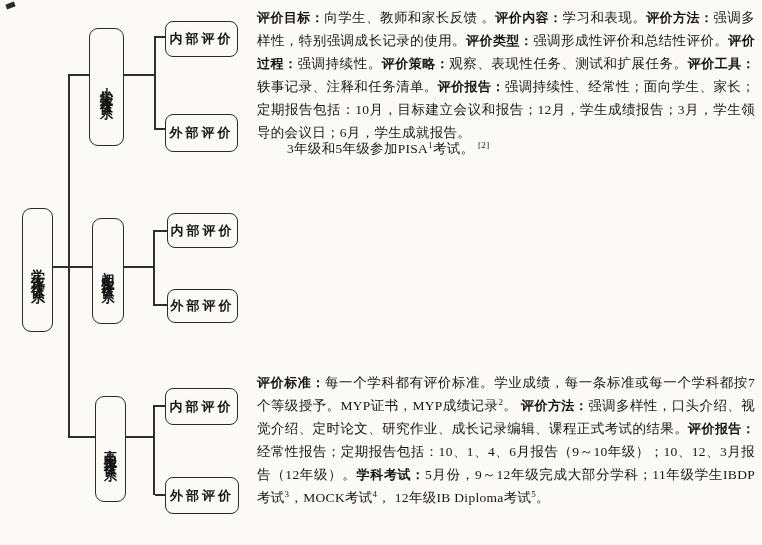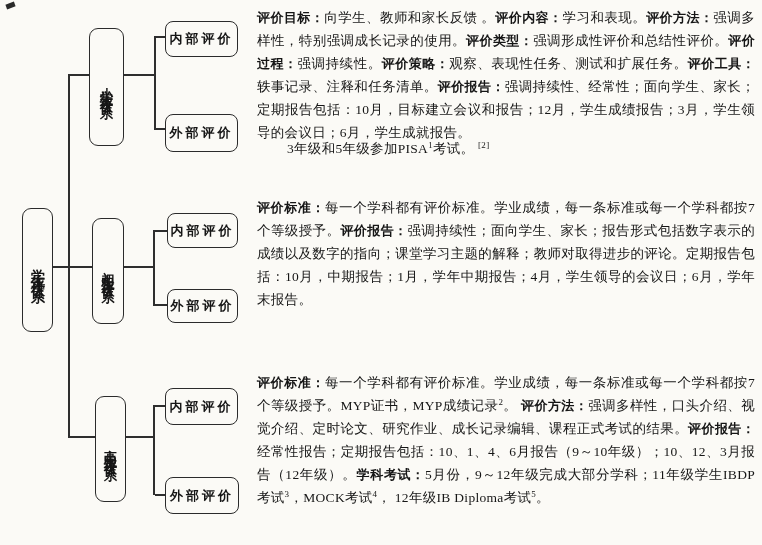--- a/index.html
+++ b/index.html
@@ -139,20 +139,19 @@
     <div class="node leaf" style="left:165px;top:477px;width:74px;height:37px;">
       <span>外部评价</span>
     </div>
   </div>
 
   <div class="textcol">
 
     <p class="para" style="top:6px;"><span class="b ">评价目标：</span><span class="">向学生、教师和家长反馈 。</span><span class="b ">评价内容：</span><span class="">学习和表现。</span><span class="b ">评价方法：</span><span class="">强调多样性，特别强调成长记录的使用。</span><span class="b ">评价类型：</span><span class="">强调形成性评价和总结性评价。</span><span class="b ">评价过程：</span><span class="">强调持续性。</span><span class="b ">评价策略：</span><span class="">观察、表现性任务、测试和扩展任务。</span><span class="b ">评价工具：</span><span class="">轶事记录、注释和任务清单。</span><span class="b ">评价报告：</span><span class="">强调持续性、经常性；面向学生、家长；定期报告包括：10月，目标建立会议和报告；12月，学生成绩报告；3月，学生领导的会议日；6月，学生成就报告。</span></p>
     <p class="note" style="top:122px;"><span class="">3年级和5年级参加PISA</span><span class="sup">1</span><span class="">考试。 </span><span class="sup">[2]</span></p>
 
-    <p class="para" style="top:196px;"><span class="b ">评价标准：</span><span class="">每一个学科都有评价标准。学业成绩，每一条标准或每一个学科都按7个等级授予。</span><span class="b ">评价报告：</span><span class="">强调持续性；面向学生、家长；报告形式包括数字表示的成绩以及数字的指向；课堂学习主题的解释；教师对取得进步的评论。定期报告包括：10月，中期报告；1月，学年中期报告；4月，学生领导的会议日；6月，学年末报告。</span></p>
 
     <p class="para" style="top:371px;"><span class="b ">评价标准：</span><span class="">每一个学科都有评价标准。学业成绩，每一条标准或每一个学科都按7个等级授予。MYP证书，MYP成绩记录</span><span class="sup">2</span><span class="">。 </span><span class="b ">评价方法：</span><span class="">强调多样性，口头介绍、视觉介绍、定时论文、研究作业、成长记录编辑、课程正式考试的结果。</span><span class="b ">评价报告：</span><span class="">经常性报告；定期报告包括：10、1、4、6月报告（9～10年级）；10、12、3月报告（12年级）。</span><span class="b ">学科考试：</span><span class="">5月份，9～12年级完成大部分学科；11年级学生IBDP 考试</span><span class="sup">3</span><span class="">，MOCK考试</span><span class="sup">4</span><span class="">， 12年级IB Diploma考试</span><span class="sup">5</span><span class="">。</span></p>
 
     <p class="caption">图 1  北京京西学校学生评价体系结构图</p>
   </div>
 
 </div>
 
 </body></html>

